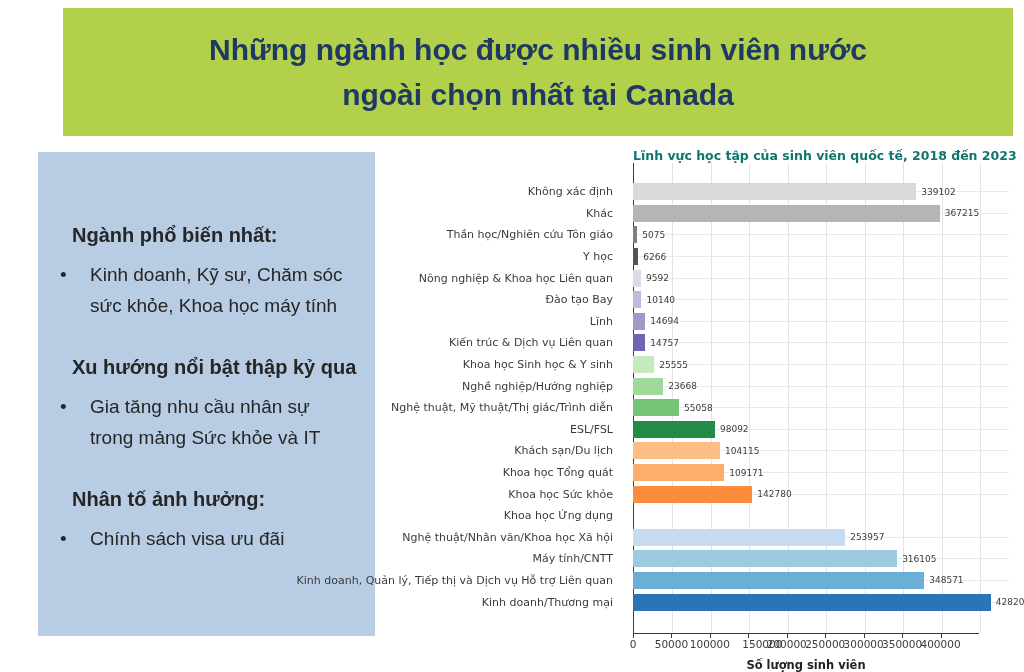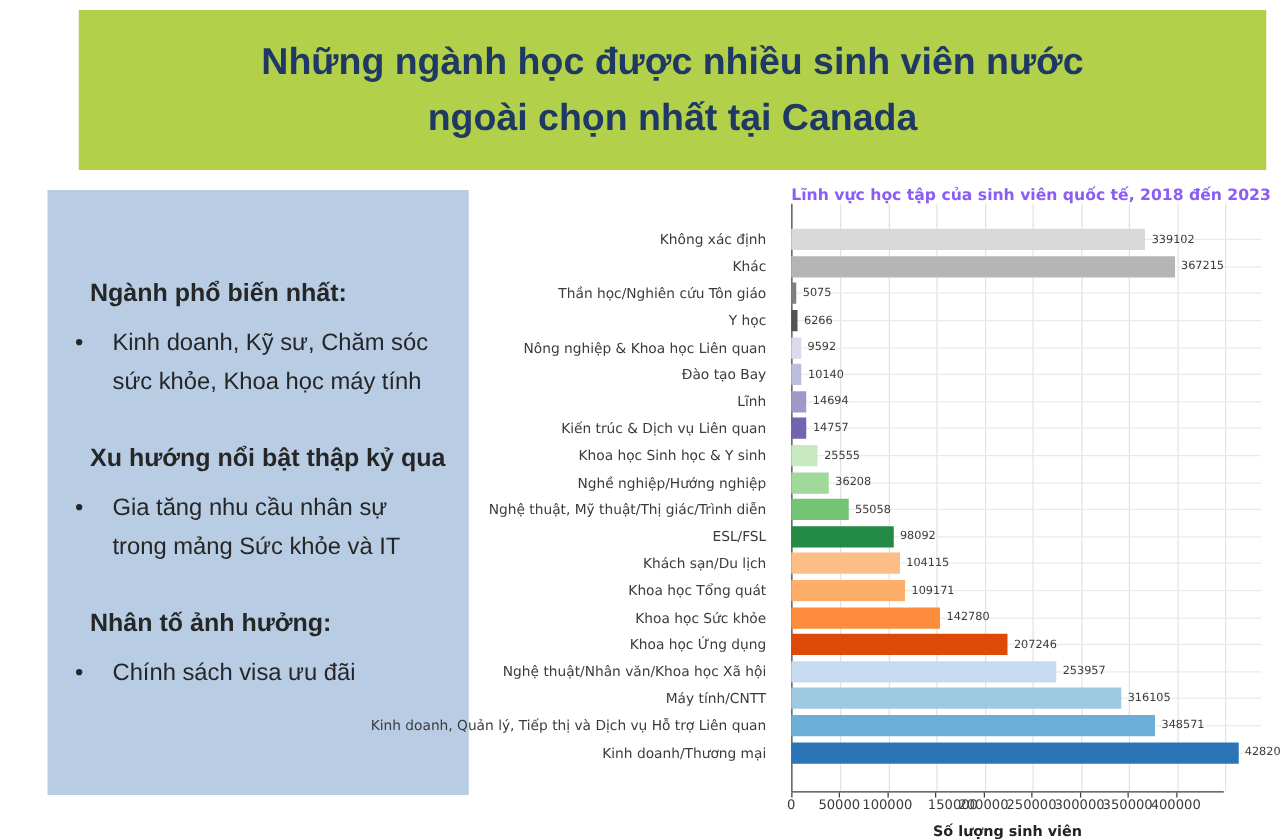--- a/index.html
+++ b/index.html
@@ -19,21 +19,21 @@
             color:#262626;}
   .sec-heading{font-size:20px;font-weight:bold;margin:34px 0 13px 16px;}
   .sec-heading:first-child{margin-top:0;}
   .bullet{display:grid;grid-template-columns:34px 1fr;font-size:19px;line-height:1.63;}
   .bullet .marker{padding-left:4px;}
 
   
   .chart{position:absolute;left:433px;top:148px;width:582px;
          font-family:"DejaVu Sans","Liberation Sans",sans-serif;color:#3b3b3b;}
   .chart-title{margin-left:200px;width:346px;text-align:right;font-weight:bold;
-               font-size:12.5px;color:#8b5cf6;white-space:nowrap;}
+               font-size:12.5px;color:#0f766e;white-space:nowrap;}
   .plot{position:relative;padding:18px 0 20px 0;}
   .vgrid{position:absolute;left:200px;top:0;bottom:0;width:346px;
          border-left:1.3px solid #3c3c3c;}
   .vline{position:absolute;top:0;bottom:0;width:1px;background:#e3e3e3;}
   .rows{position:relative;z-index:1;}
   .row{display:flex;align-items:center;height:21.6px;}
   .ylabel{width:200px;box-sizing:border-box;padding-right:20px;display:flex;
           justify-content:flex-end;align-items:flex-end;font-size:11px;
           white-space:nowrap;color:#3b3b3b;}
   .barcell{width:376px;display:flex;align-items:center;
@@ -175,21 +175,21 @@
               <div class="bar" style="width: 5.68%; background: rgb(199, 233, 192);"></div>
               <span class="value">25555</span>
             </div>
           </div>
           <div class="row">
             <div class="ylabel">
               <span>Nghề nghiệp/Hướng nghiệp</span>
             </div>
             <div class="barcell">
               <div class="bar" style="width: 8.05%; background: rgb(161, 217, 155);"></div>
-              <span class="value">36208</span>
+              <span class="value">23668</span>
             </div>
           </div>
           <div class="row">
             <div class="ylabel">
               <span>Nghệ thuật, Mỹ thuật/Thị giác/Trình diễn</span>
             </div>
             <div class="barcell">
               <div class="bar" style="width: 12.24%; background: rgb(116, 196, 118);"></div>
               <span class="value">55058</span>
             </div>
@@ -226,24 +226,20 @@
               <span>Khoa học Sức khỏe</span>
             </div>
             <div class="barcell">
               <div class="bar" style="width: 31.73%; background: rgb(253, 141, 60);"></div>
               <span class="value">142780</span>
             </div>
           </div>
           <div class="row">
             <div class="ylabel">
               <span>Khoa học Ứng dụng</span>
-            </div>
-            <div class="barcell">
-              <div class="bar" style="width: 46.05%; background: rgb(221, 74, 8);"></div>
-              <span class="value">207246</span>
             </div>
           </div>
           <div class="row">
             <div class="ylabel">
               <span>Nghệ thuật/Nhân văn/Khoa học Xã hội</span>
             </div>
             <div class="barcell">
               <div class="bar" style="width: 56.43%; background: rgb(198, 219, 239);"></div>
               <span class="value">253957</span>
             </div>

